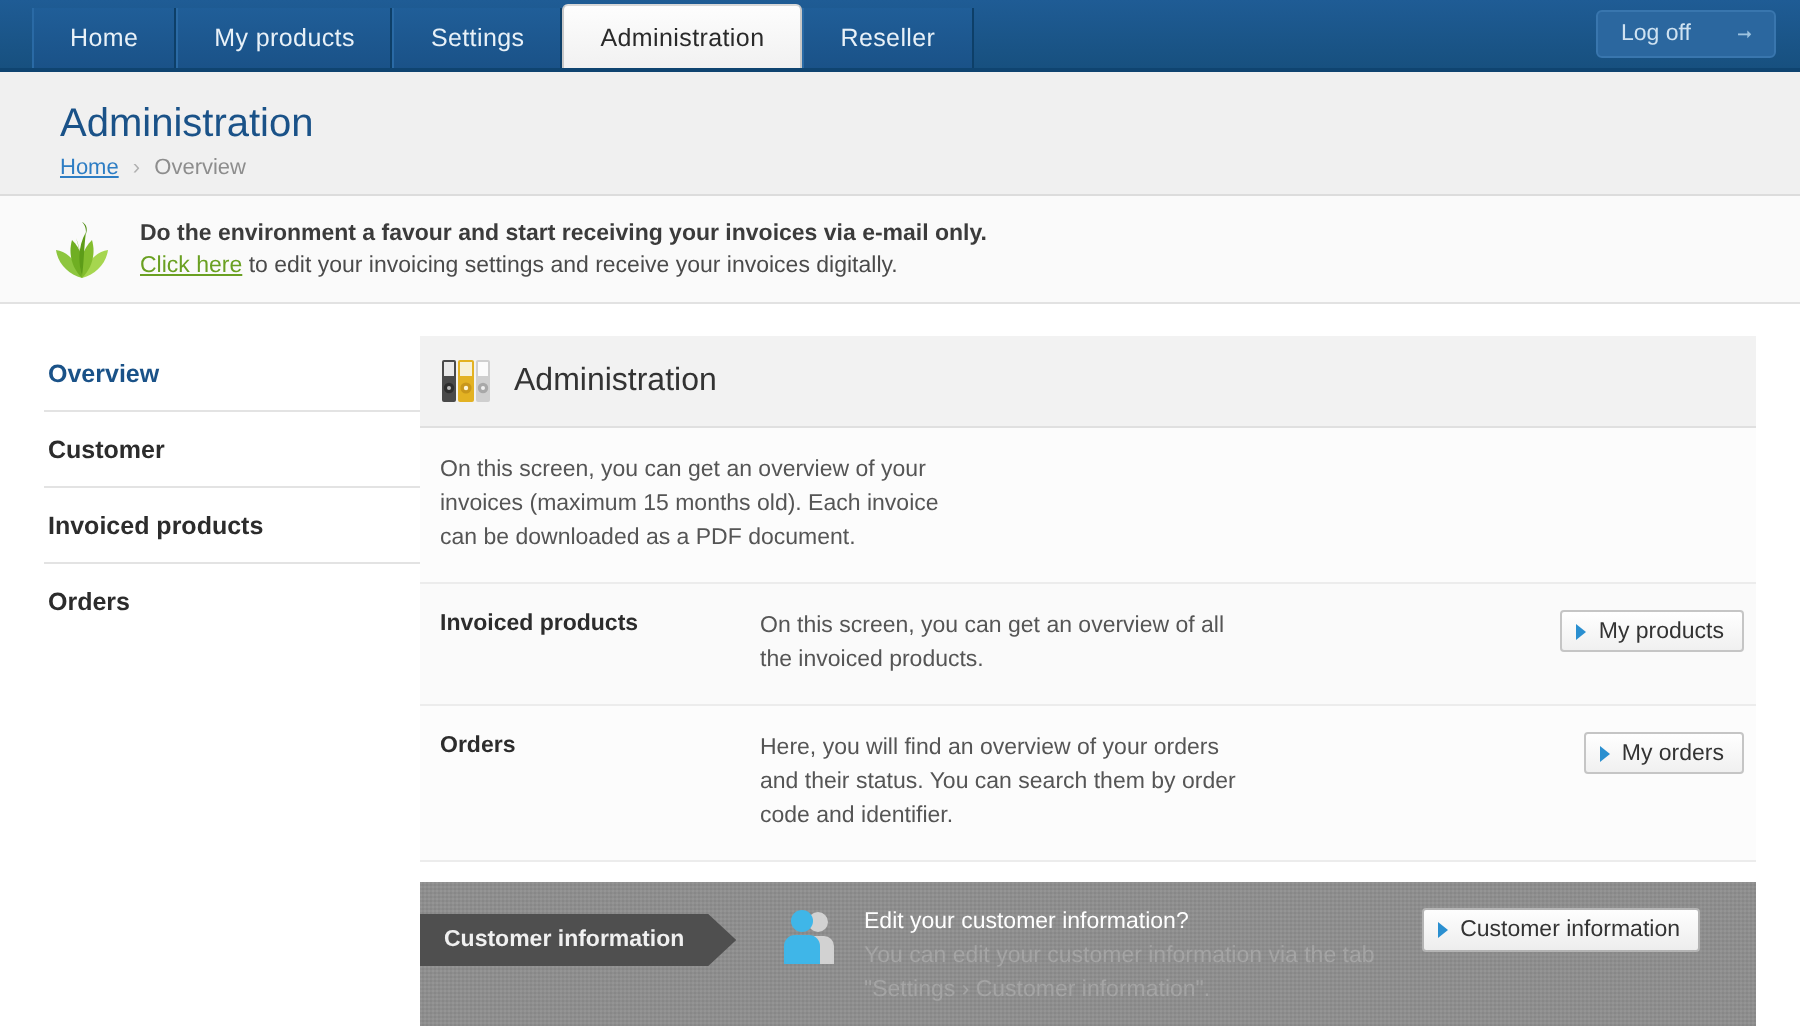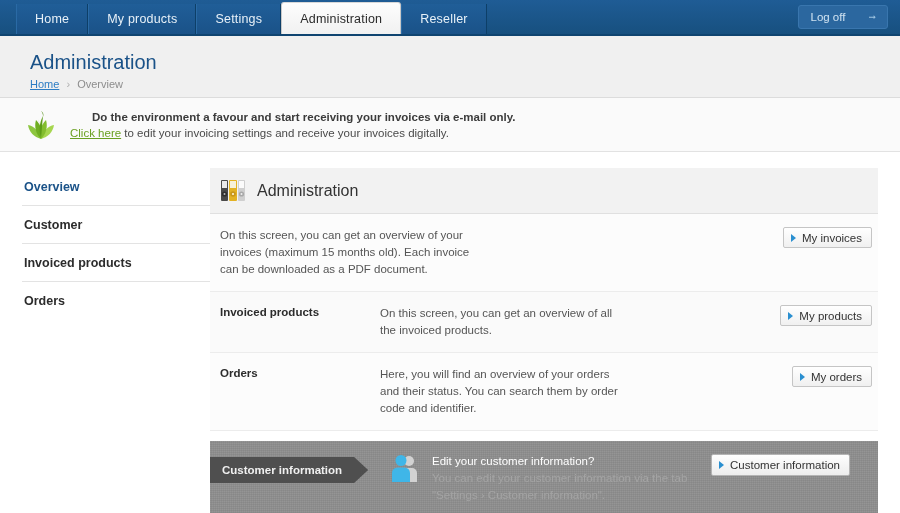--- a/index.html
+++ b/index.html
@@ -80,21 +80,21 @@
   .notice {
     background: #fafafa;
     border-bottom: 1px solid #e2e2e2;
     height: 54px;
     display: flex;
     align-items: center;
     padding-left: 24px;
   }
   .leaf { width: 34px; height: 34px; flex: 0 0 34px; margin-right: 12px; }
   .notice-txt { font-size: 11.5px; color: #4a4a4a; line-height: 16px; }
-  .notice-txt .b { font-weight: bold; color: #3b3b3b; font-size: 11.5px; margin-left: 22px; }
+  .notice-txt .b { font-weight: bold; color: #3b3b3b; font-size: 11.5px; }
   .notice-txt a { color: #6aa022; text-decoration: underline; cursor: pointer; }
 
   
   .body { display: flex; padding-top: 16px; }
   .sidebar { width: 210px; flex: 0 0 210px; padding-left: 22px; }
   .side-item {
     font-size: 12.5px;
     font-weight: bold;
     color: #2c2c2c;
     padding: 12px 2px 11px 2px;
@@ -251,26 +251,20 @@
         <rect x="18" y="1" width="7" height="21" rx="1" fill="#cfcfcf"></rect>
         <rect x="19" y="2" width="5" height="7" fill="#fbfbfb"></rect>
         <circle cx="21.5" cy="15" r="2.6" fill="#a8a8a8"></circle>
         <circle cx="21.5" cy="15" r="1" fill="#efefef"></circle>
       </svg>
       <div class="panel-title">Administration</div>
     </div>
 
     <div class="row">
       <div class="row-desc">On this screen, you can get an overview of your invoices (maximum 15 months old). Each invoice can be downloaded as a PDF document.</div>
-      <div class="row-btn-wrap">
-        <div class="btn">
-          <span class="tri"></span>
-          <span>My invoices</span>
-        </div>
-      </div>
     </div>
 
     <div class="row alt">
       <div class="row-label">Invoiced products</div>
       <div class="row-desc">On this screen, you can get an overview of all the invoiced products.</div>
       <div class="row-btn-wrap">
         <div class="btn">
           <span class="tri"></span>
           <span>My products</span>
         </div>

